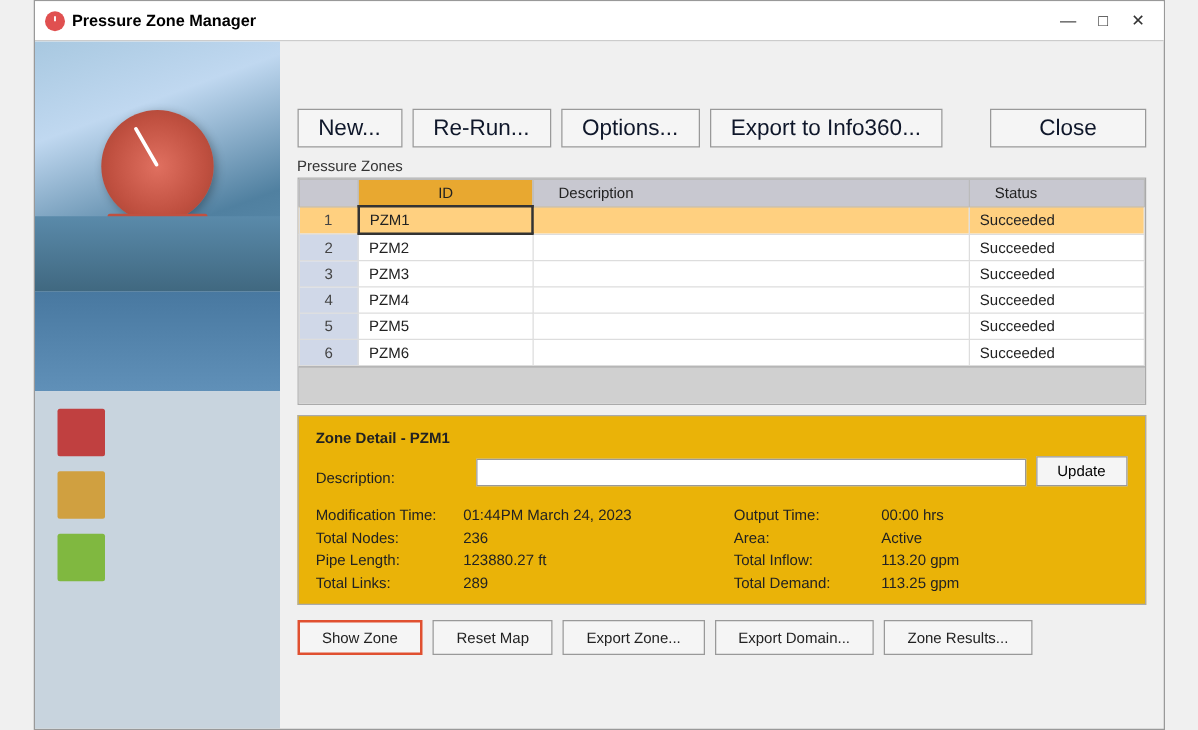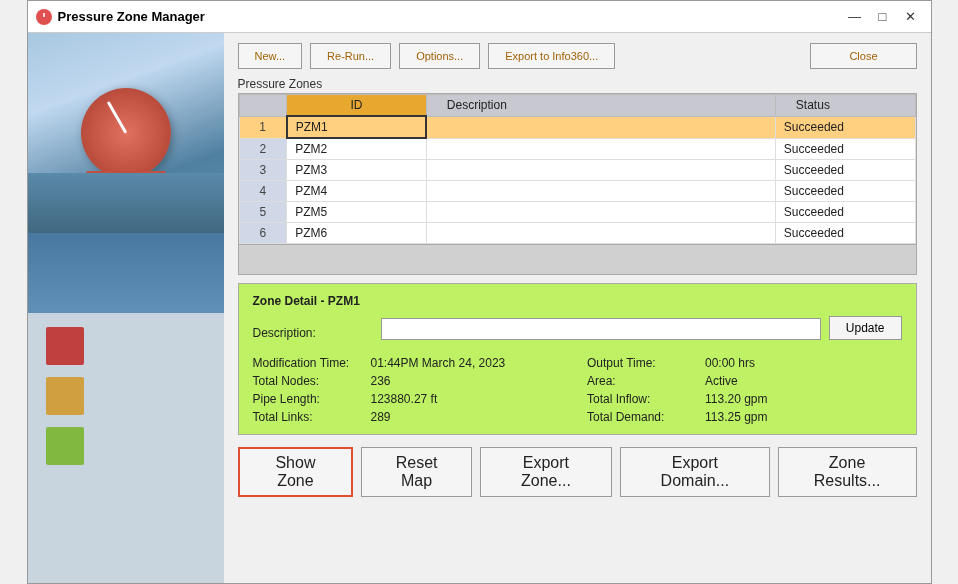--- a/index.html
+++ b/index.html
@@ -123,23 +123,24 @@
     }
     .toolbar-left {
       display: flex;
       gap: 8px;
     }
     .btn {
       padding: 4px 16px;
       border: 1px solid #999;
       background: #f5f5f5;
       cursor: pointer;
-      font-size: 11px;
+      font-size: 18px;
       min-height: 26px;
-      color: #a16207;
+      color: #0f172a;
+      margin-top: 44px;
     }
     .btn-close {
       padding: 4px 38px;
     }
 
     
     .section-label {
       font-size: 12px;
       color: #333;
       margin-bottom: 2px;
@@ -200,21 +201,21 @@
     }
     .scroll-area {
       height: 30px;
       background: #d0d0d0;
       border-top: 1px solid #aaa;
     }
 
     
     .zone-detail {
       border: 1px solid #aaa;
-      background: #bef264;
+      background: #eab308;
       padding: 10px 14px;
     }
     .zone-detail-title {
       font-size: 12px;
       font-weight: 600;
       margin-bottom: 8px;
       color: #222;
     }
     .detail-row {
       display: flex;
@@ -267,21 +268,21 @@
     .action-bar {
       display: flex;
       gap: 8px;
       margin-top: 4px;
     }
     .action-btn {
       padding: 5px 18px;
       border: 1px solid #999;
       background: #f5f5f5;
       cursor: pointer;
-      font-size: 16px;
+      font-size: 12px;
       min-height: 28px;
       color: #222;
     }
     .action-btn.show-zone {
       border: 2px solid #e05030;
     }
 
     
     .left-img-area {
       width: 196px;

